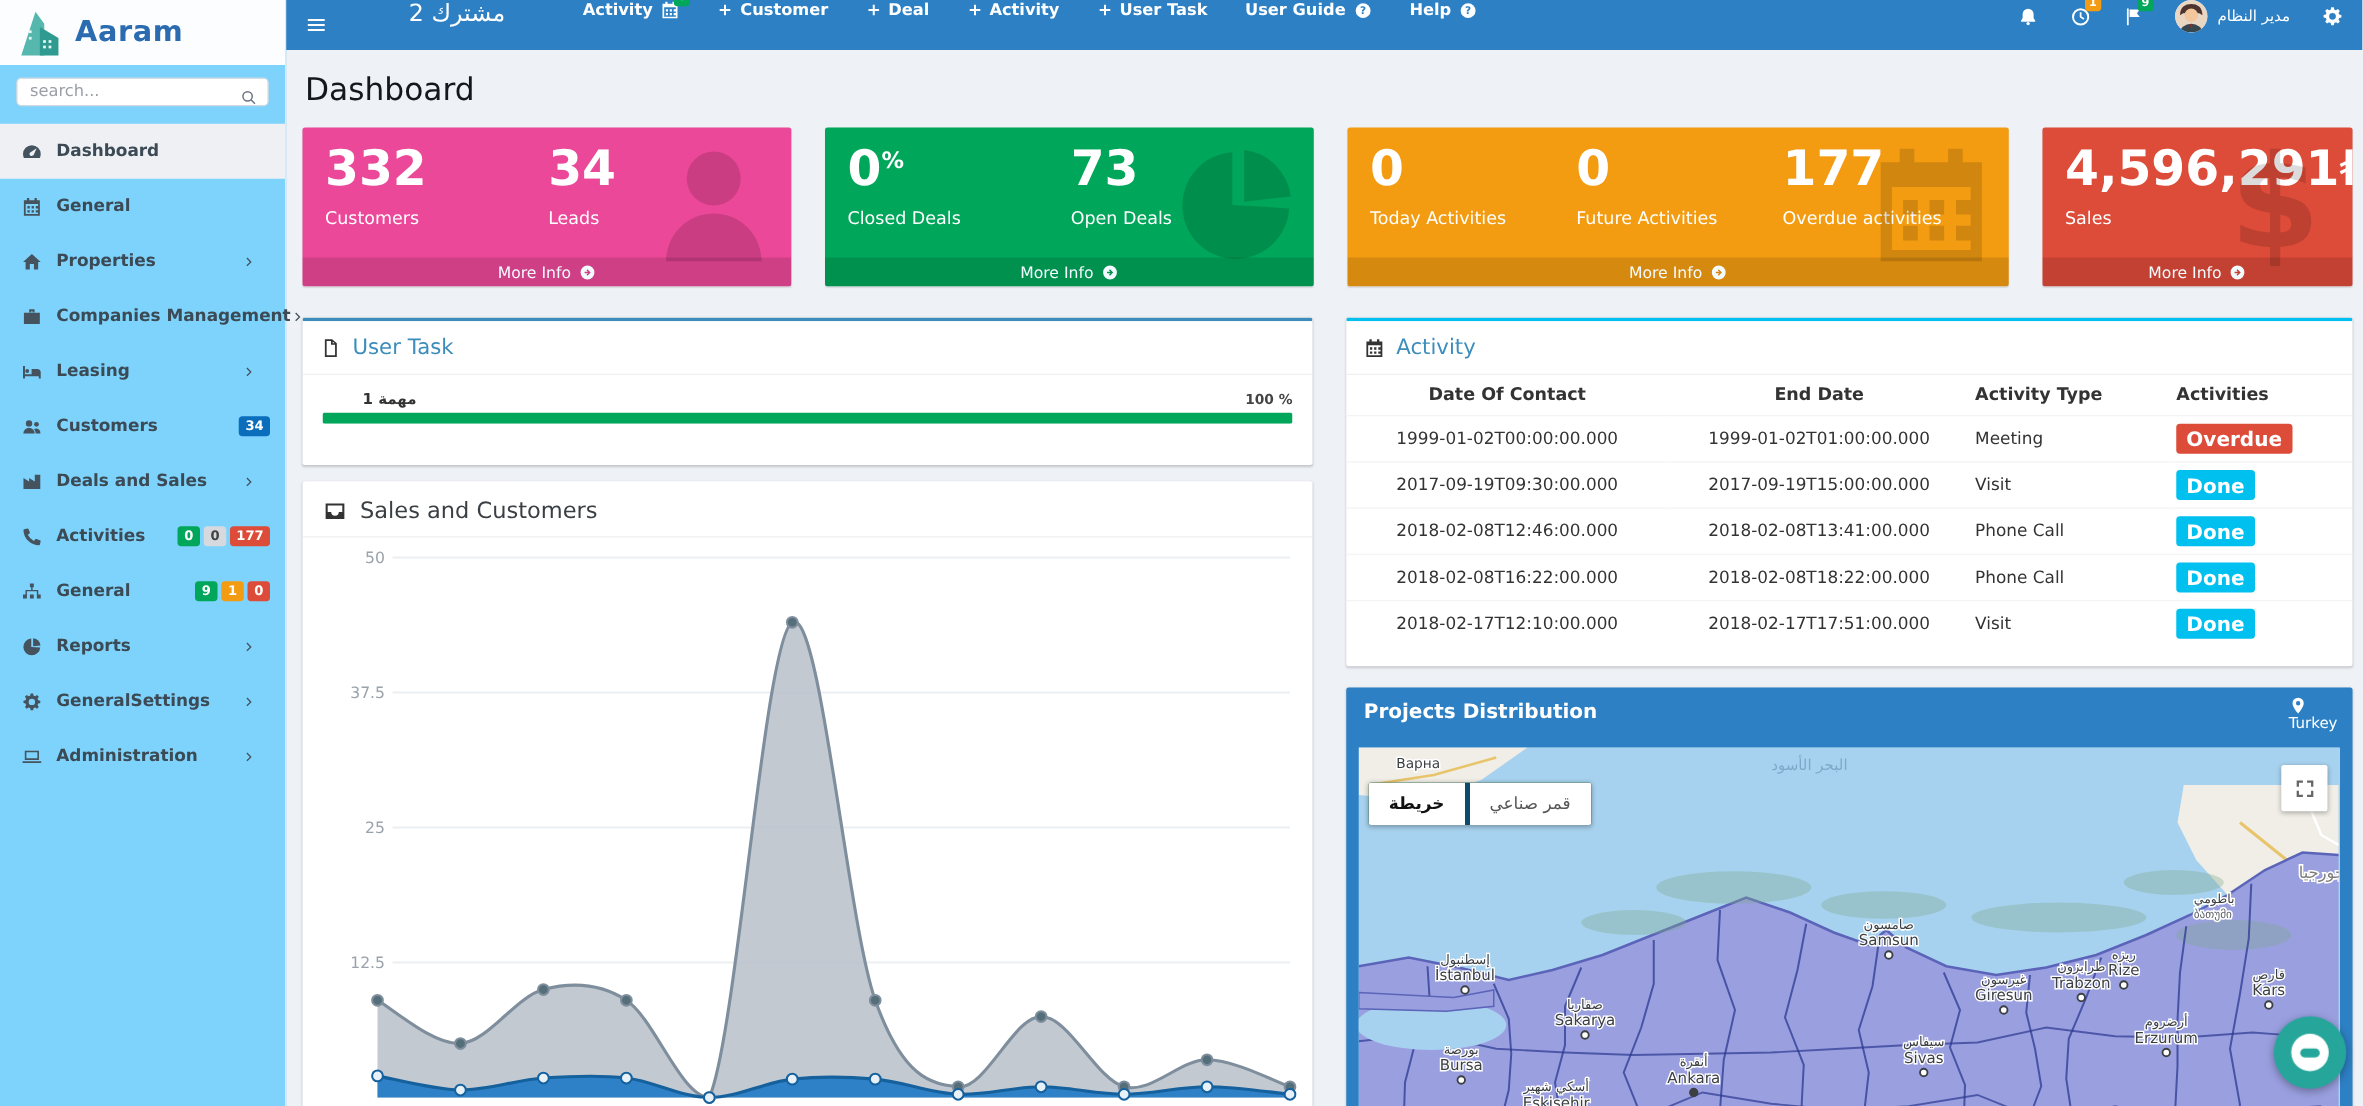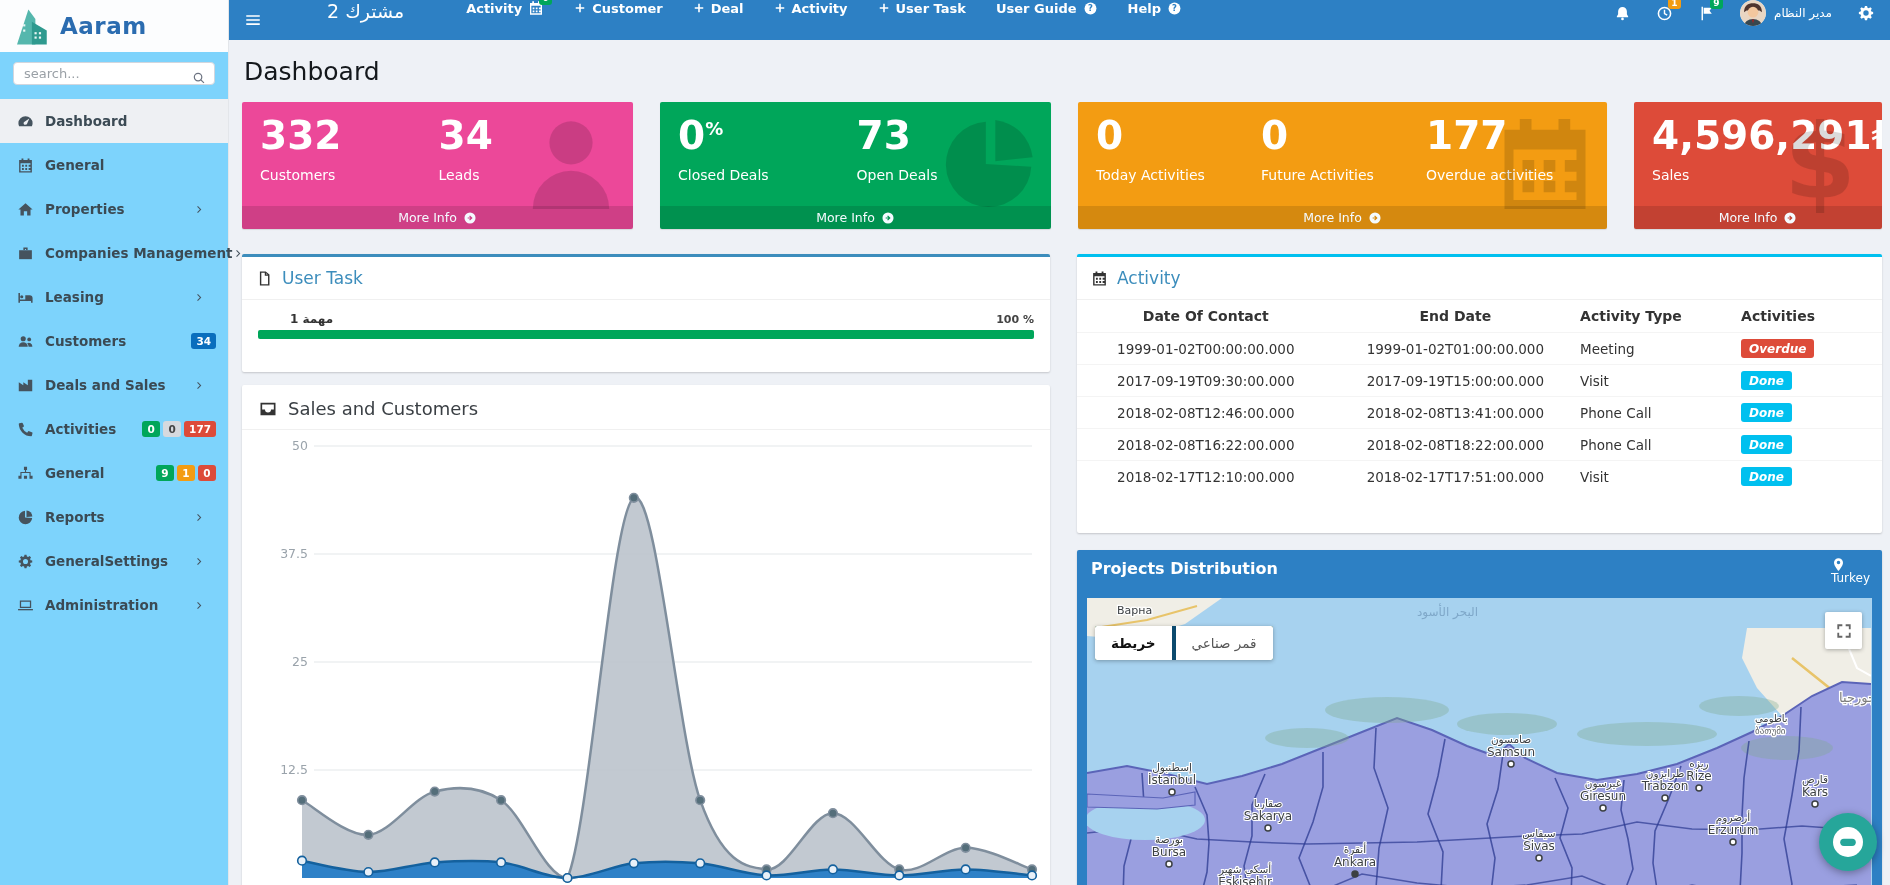--- a/index.html
+++ b/index.html
@@ -68,21 +68,21 @@
   .progress .bar { height:100%; background:#00a65a; }
 
   .activity-panel { border-top:3px solid #00c0ef; margin-bottom:17px; min-height:279px; }
   table.act { width:100%; border-collapse:collapse; font-size:13.5px; color:#333; }
   table.act th { font-weight:bold; font-size:14px; padding:8px 4px; }
   table.act td { padding:6px 4px; border-top:1px solid #f4f4f4; }
   table.act th:nth-child(1), table.act td:nth-child(1) { width:32%; text-align:center; }
   table.act th:nth-child(2), table.act td:nth-child(2) { width:30%; text-align:center; }
   table.act th:nth-child(3), table.act td:nth-child(3) { width:20%; text-align:left; }
   table.act th:nth-child(4), table.act td:nth-child(4) { width:18%; text-align:left; }
-  .status { display:inline-block; font-size:12px; font-weight:bold; color:#fff; border-radius:3px; padding:2.5px 8px;font-style:italic; }
+  .status { display:inline-block; font-size:16px; font-weight:bold; color:#fff; border-radius:3px; padding:2.5px 8px; }
 
   .sales-panel { height:560px; }
   .sales-head { display:flex; align-items:center; gap:10px; padding:13px 16px 10px 16px; border-bottom:1px solid #f0f0f0; }
   .sales-title { font-size:18px; color:#3a3f44; }
 
   .map-panel { background:#2d80c4; border-radius:2px; height:460px; overflow:hidden; box-shadow:0 1px 2px rgba(0,0,0,0.18); }
   .map-head { height:40px; display:flex; align-items:flex-start; justify-content:space-between; padding:9px 12px 0 14px; color:#fff; }
   .map-title { font-size:16px; font-weight:600; }
   .map-loc { display:flex; flex-direction:column; align-items:flex-start; line-height:1.1; margin-top:-2px; }
   .map-loc .ic { color:#fff; }

